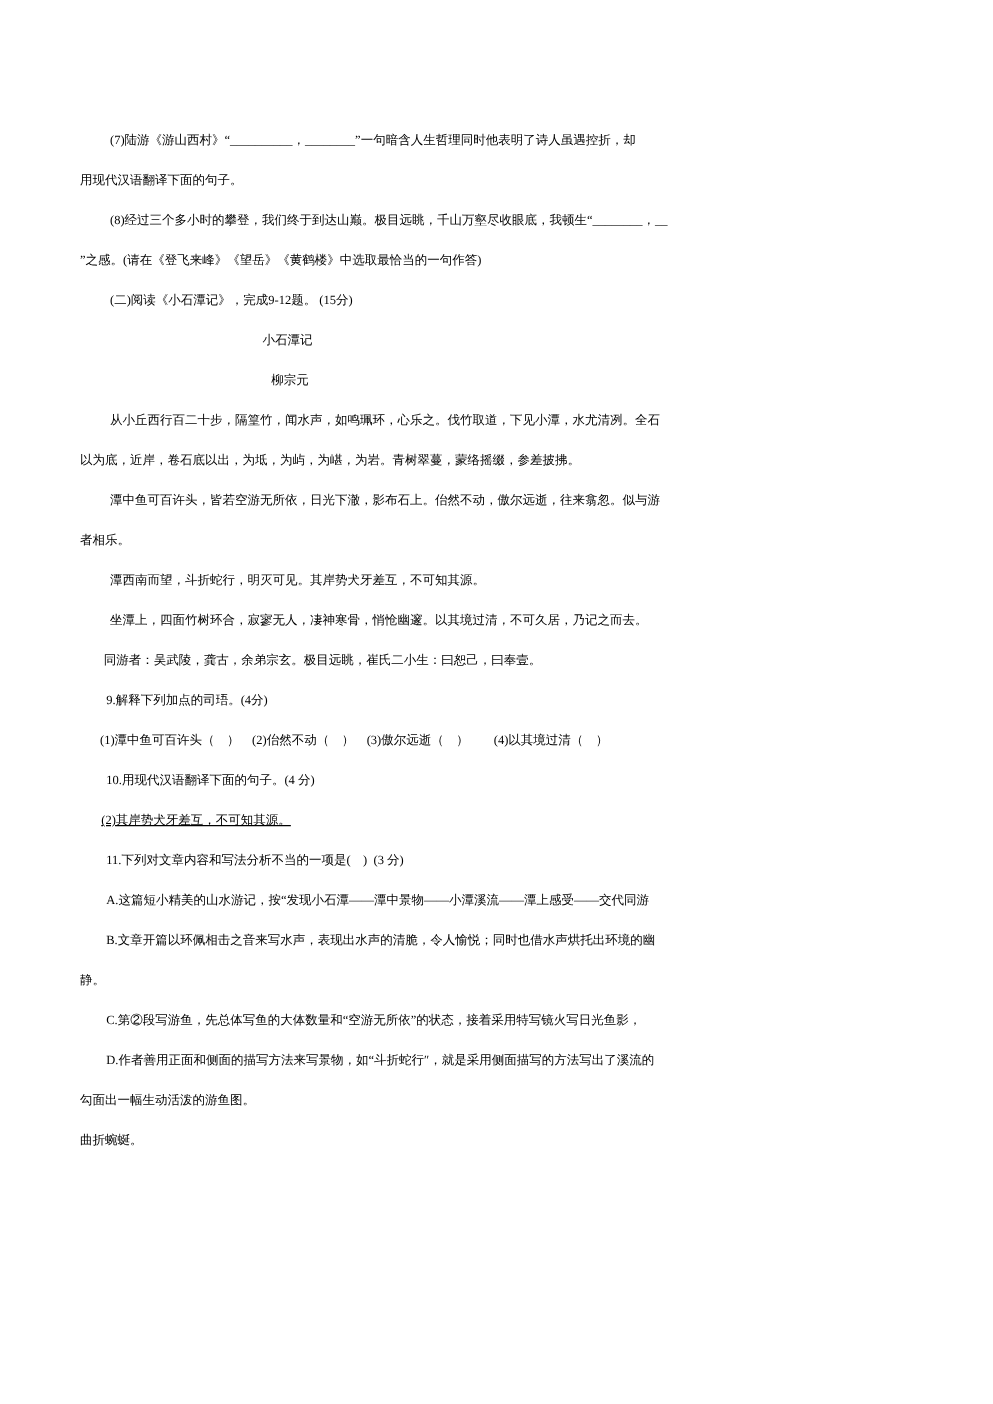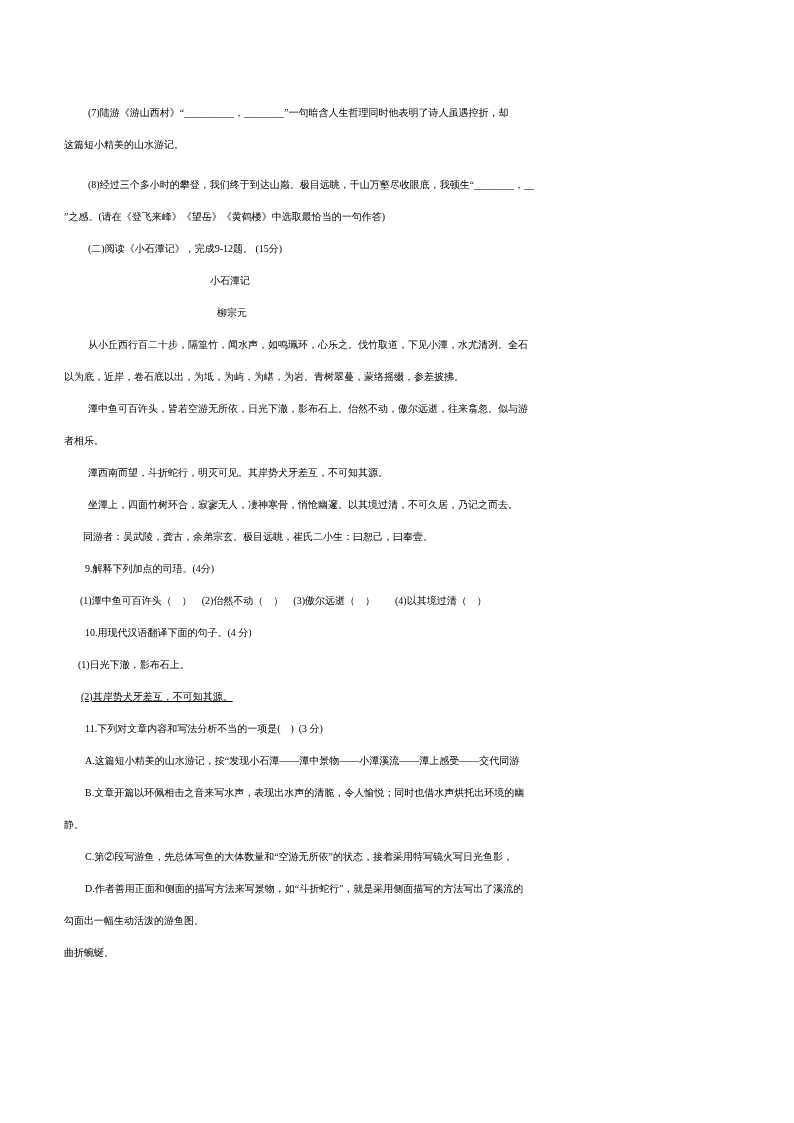--- a/index.html
+++ b/index.html
@@ -29,37 +29,36 @@
     letter-spacing: 0;
     color: #000000;
   }
 </style>
 </head>
 <body>
 
 <div class="page">
   <div class="doc-text" id="lines-container">
       <div class="line" style="padding-left: 24px;">(7)陆游《游山西村》“__________，________”一句暗含人生哲理同时他表明了诗人虽遇控折，却</div>
-      <div class="line" style="padding-left: 0px;">这篇短小精美的山水游记。</div>
-      <div class="line" style="padding-left: 24px; margin-top: 8px;">(8)经过三个多小时的攀登，我们终于到达山巅。极目远眺，千山万壑尽收眼底，我顿生“________，__</div>
+      <div class="line" style="padding-left: 0px;">用现代汉语翻译下面的句子。</div>
+      <div class="line" style="padding-left: 24px;">(8)经过三个多小时的攀登，我们终于到达山巅。极目远眺，千山万壑尽收眼底，我顿生“________，__</div>
       <div class="line" style="padding-left: 0px;">”之感。(请在《登飞来峰》《望岳》《黄鹤楼》中选取最恰当的一句作答)</div>
       <div class="line" style="padding-left: 24px;">(二)阅读《小石潭记》，完成9-12题。 (15分)</div>
       <div class="line" style="padding-left: 146px;">小石潭记</div>
       <div class="line" style="padding-left: 153px;">柳宗元</div>
       <div class="line" style="padding-left: 24px;">从小丘西行百二十步，隔篁竹，闻水声，如鸣珮环，心乐之。伐竹取道，下见小潭，水尤清冽。全石</div>
       <div class="line" style="padding-left: 0px;">以为底，近岸，卷石底以出，为坻，为屿，为嵁，为岩。青树翠蔓，蒙络摇缀，参差披拂。</div>
       <div class="line" style="padding-left: 24px;">潭中鱼可百许头，皆若空游无所依，日光下澈，影布石上。佁然不动，傲尔远逝，往来翕忽。似与游</div>
       <div class="line" style="padding-left: 0px;">者相乐。</div>
       <div class="line" style="padding-left: 24px;">潭西南而望，斗折蛇行，明灭可见。其岸势犬牙差互，不可知其源。</div>
       <div class="line" style="padding-left: 24px;">坐潭上，四面竹树环合，寂寥无人，凄神寒骨，悄怆幽邃。以其境过清，不可久居，乃记之而去。</div>
       <div class="line" style="padding-left: 19px;">同游者：吴武陵，龚古，余弟宗玄。极目远眺，崔氏二小生：曰恕己，曰奉壹。</div>
       <div class="line" style="padding-left: 21px;">9.解释下列加点的司珸。(4分)</div>
       <div class="line" style="padding-left: 16px;">(1)潭中鱼可百许头（　）　(2)佁然不动（　）　(3)傲尔远逝（　）　　(4)以其境过清（　）</div>
       <div class="line" style="padding-left: 21px;">10.用现代汉语翻译下面的句子。(4 分)</div>
-      <div class="line" style="padding-left: 14px;">(1)日光下澈，影布石上。</div>
       <div class="line" style="padding-left: 17px; text-decoration: underline;">(2)其岸势犬牙差互，不可知其源。</div>
       <div class="line" style="padding-left: 21px;">11.下列对文章内容和写法分析不当的一项是(　)  (3 分)</div>
       <div class="line" style="padding-left: 21px;">A.这篇短小精美的山水游记，按“发现小石潭——潭中景物——小潭溪流——潭上感受——交代同游</div>
       <div class="line" style="padding-left: 21px;">B.文章开篇以环佩相击之音来写水声，表现出水声的清脆，令人愉悦；同时也借水声烘托出环境的幽</div>
       <div class="line" style="padding-left: 0px;">静。</div>
       <div class="line" style="padding-left: 21px;">C.第②段写游鱼，先总体写鱼的大体数量和“空游无所依”的状态，接着采用特写镜火写日光鱼影，</div>
       <div class="line" style="padding-left: 21px;">D.作者善用正面和侧面的描写方法来写景物，如“斗折蛇行″，就是采用侧面描写的方法写出了溪流的</div>
       <div class="line" style="padding-left: 0px;">勾面出一幅生动活泼的游鱼图。</div>
       <div class="line" style="padding-left: 0px;">曲折蜿蜒。</div>
     </div>

